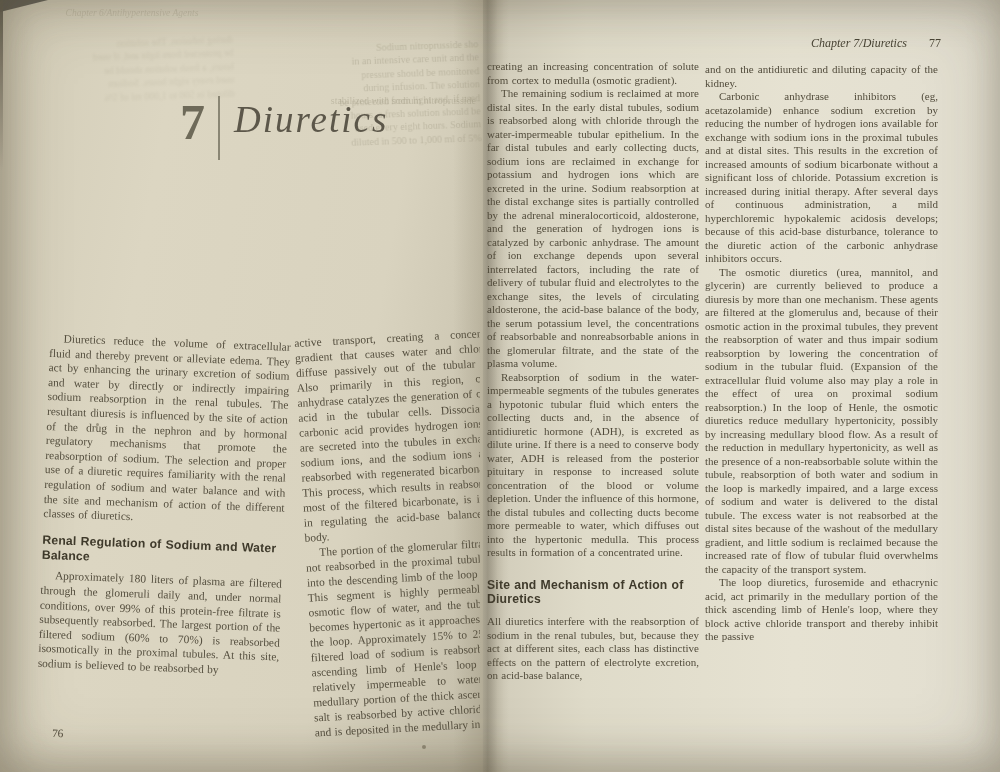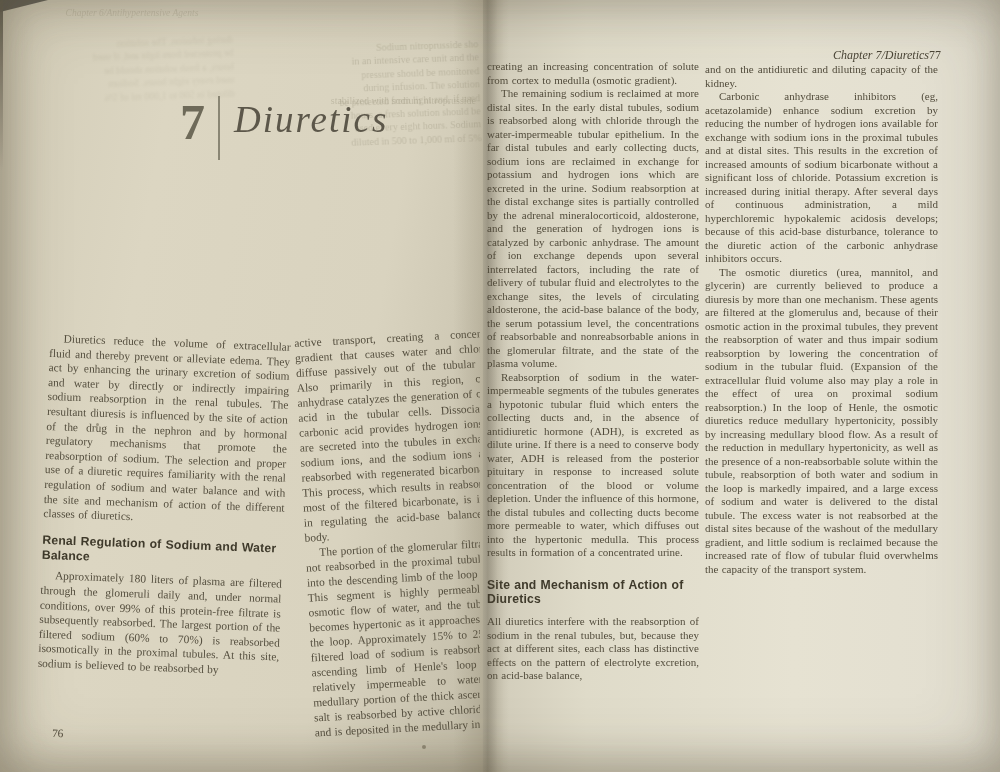--- a/index.html
+++ b/index.html
@@ -62,25 +62,25 @@
   #lcol1 { left:50px;  top:331px; width:241px; transform:rotate(2.1deg); transform-origin:0 0; }
   #lcol1 .blk-h { margin-top:12px; margin-bottom:6px; }
   #lcol2clip { position:absolute; left:294px; top:330px; width:186px; height:434px; overflow:hidden; }
   #lcol2 { position:relative; left:0; top:6px; width:218px; transform:rotate(-3deg);
     transform-origin:0 0; font-size:11.4px; line-height:15px; color:#544e3e;
     text-align:justify; word-spacing:.5px; }
 
   
   .running-header {
     position:absolute; top:36px; left:328px; width:130px; display:flex;
-    justify-content:flex-end; align-items:baseline;
+    justify-content:space-between; align-items:baseline;
     font-size:12px; color:#4a4536;
   }
   .running-header .hdr-title { font-style:italic; }
-  .running-header .hdr-page  { font-style:normal;margin-top:12px; }
+  .running-header .hdr-page  { font-style:normal; }
   #rcol1 { left:4px;   top:60px; width:212px; }
   #rcol1 .blk-h { margin-top:18px; margin-bottom:8px; }
   #rcol2 { left:222px; top:63px; width:233px; }
 
   
   .ghost { position:absolute; color:#8f8972; font-size:10px; line-height:13.4px;
     opacity:.34; filter:blur(.5px); pointer-events:none; }
   #ghost-header { left:46px; top:7px; width:172px; text-align:center;
     font-style:italic; font-size:9.5px; opacity:.28; }
   #ghost-frags  { left:322px; top:40px; width:158px; text-align:right; transform:rotate(-2deg); }
@@ -159,20 +159,21 @@
         <div class="blk blk-p">Reabsorption of sodium in the water-impermeable segments of the tubules generates a hypotonic tubular fluid which enters the collecting ducts and, in the absence of antidiuretic hormone (ADH), is excreted as dilute urine. If there is a need to conserve body water, ADH is released from the posterior pituitary in response to increased solute concentration of the blood or volume depletion. Under the influence of this hormone, the distal tubules and collecting ducts become more permeable to water, which diffuses out into the hypertonic medulla. This process results in formation of a concentrated urine.</div>
         <div class="blk blk-h">Site and Mechanism of Action of Diuretics</div>
         <div class="blk blk-pc">All diuretics interfere with the reabsorption of sodium in the renal tubules, but, because they act at different sites, each class has distinctive effects on the pattern of electrolyte excretion, on acid-base balance,</div>
       </div>
 
     <div class="col right-cols" id="rcol2">
 
     <div class="blk blk-pc">and on the antidiuretic and diluting capacity of the kidney.</div>
         <div class="blk blk-p">Carbonic anhydrase inhibitors (eg, acetazolamide) enhance sodium excretion by reducing the number of hydrogen ions available for exchange with sodium ions in the proximal tubules and at distal sites. This results in the excretion of increased amounts of sodium bicarbonate without a significant loss of chloride. Potassium excretion is increased during initial therapy. After several days of continuous administration, a mild hyperchloremic hypokalemic acidosis develops; because of this acid-base disturbance, tolerance to the diuretic action of the carbonic anhydrase inhibitors occurs.</div>
         <div class="blk blk-p">The osmotic diuretics (urea, mannitol, and glycerin) are currently believed to produce a diuresis by more than one mechanism. These agents are filtered at the glomerulus and, because of their osmotic action in the proximal tubules, they prevent the reabsorption of water and thus impair sodium reabsorption by lowering the concentration of sodium in the tubular fluid. (Expansion of the extracellular fluid volume also may play a role in the effect of urea on proximal sodium reabsorption.) In the loop of Henle, the osmotic diuretics reduce medullary hypertonicity, possibly by increasing medullary blood flow. As a result of the reduction in medullary hypertonicity, as well as the presence of a non-reabsorbable solute within the tubule, reabsorption of both water and sodium in the loop is markedly impaired, and a large excess of sodium and water is delivered to the distal tubule. The excess water is not reabsorbed at the distal sites because of the washout of the medullary gradient, and little sodium is reclaimed because the increased rate of flow of tubular fluid overwhelms the capacity of the transport system.</div>
+        <div class="blk blk-p">The loop diuretics, furosemide and ethacrynic acid, act primarily in the medullary portion of the thick ascending limb of Henle's loop, where they block active chloride transport and thereby inhibit the passive</div>
       </div>
   </div>
 
   <div class="gutter"></div>
   <div class="corner-tl"></div>
   <div class="edge-left"></div>
   <div class="speck speck1"></div>
   <div class="speck speck2"></div>
   <div class="vignette"></div>
 </div>

